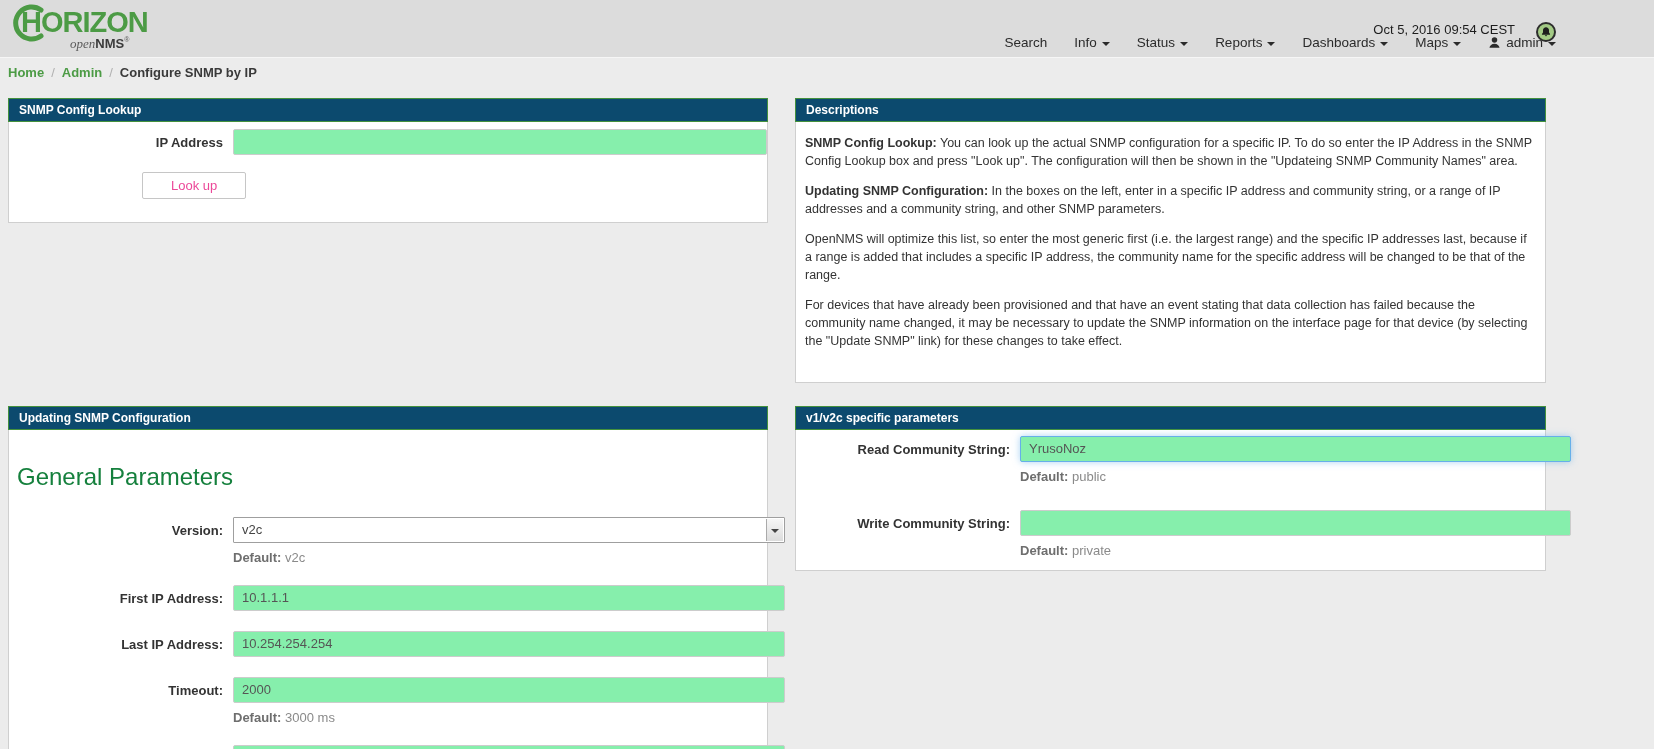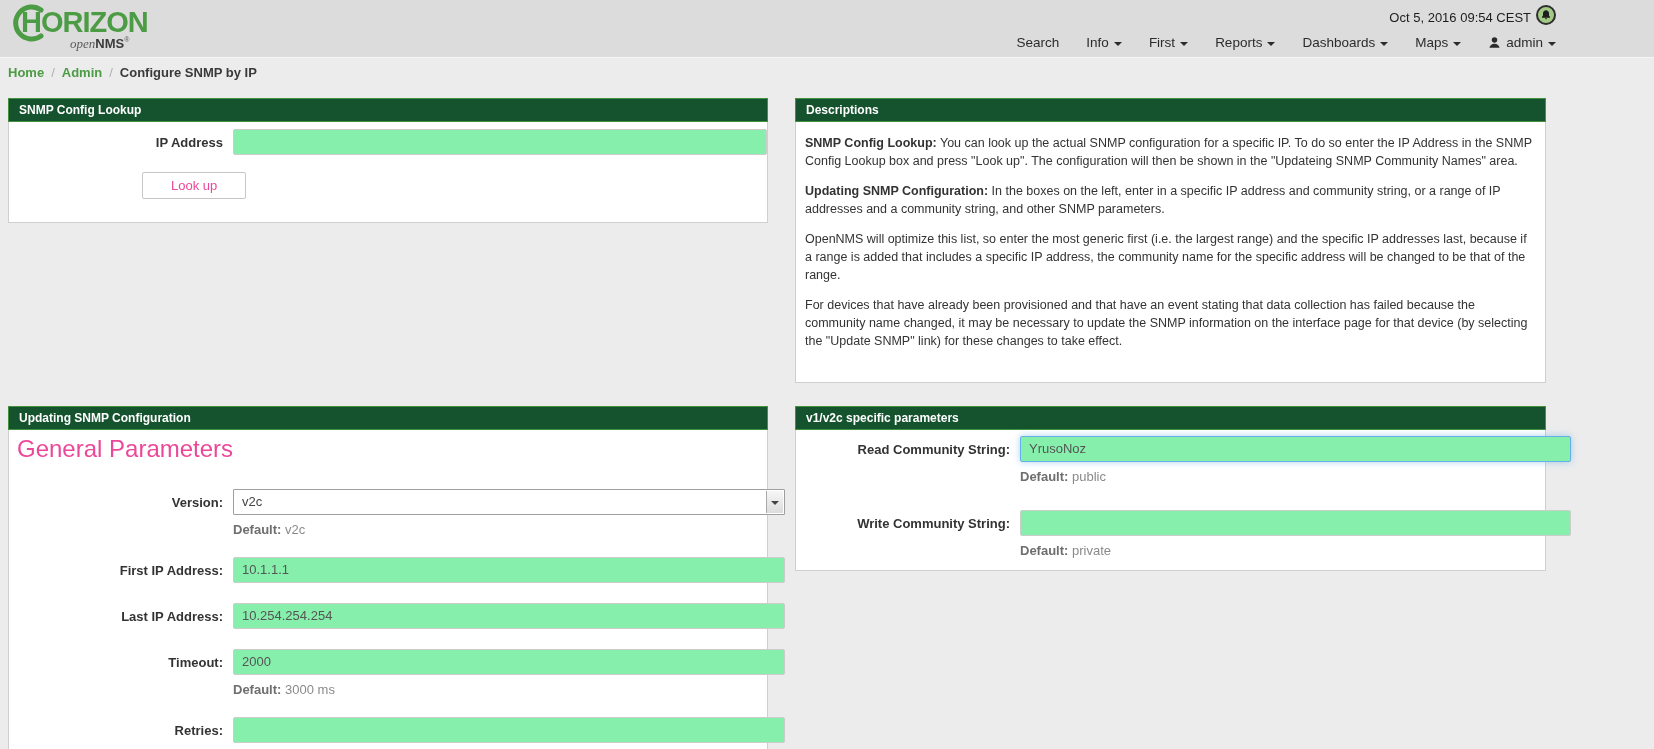--- a/index.html
+++ b/index.html
@@ -11,21 +11,21 @@
 
   .logo { position:absolute; left:8px; top:2px; width:140px; height:50px; }
   .logo-arcwrap { position:absolute; left:0; top:0; }
   .logo-title { position:absolute; left:13px; top:4px; font-size:29px; font-weight:bold;
                 letter-spacing:-1px; color:#4c9b45; }
   .logo-sub { position:absolute; left:62px; top:34px; font-size:13px; }
   .logo-sub .open { font-style:italic; font-family:"Liberation Serif", serif; color:#5a5a5a; }
   .logo-sub .nms { font-weight:bold; color:#3b3b3b; letter-spacing:0; }
   .logo-sub .tm { font-size:7px; vertical-align:top; color:#5a5a5a; }
 
-  .datetime-row { position:absolute; top:5px; right:98px; display:flex; align-items:flex-end; gap:5px; }
+  .datetime-row { position:absolute; top:22px; right:98px; display:flex; align-items:flex-start; gap:21px; }
   .datetime { font-size:13px; color:#1d1d1d; }
   .notice-icon { width:20px; height:20px; border-radius:50%; background:#a3ca85;
                  border:2px solid #2d2d2d; display:flex; align-items:center; justify-content:center; }
 
   .nav-row { position:absolute; top:35px; right:98px; display:flex; align-items:center; gap:27px; }
   .nav-item { font-size:13.5px; color:#2b2b2b; cursor:pointer; display:flex; align-items:center; gap:5px; }
   .caret { width:0; height:0; border-left:4px solid transparent; border-right:4px solid transparent;
            border-top:4px solid #2b2b2b; display:inline-block; margin-top:2px; }
 
   
@@ -35,21 +35,21 @@
   .crumb-sep { color:#b0b0b0; font-size:13px; }
   .crumb-current { color:#3a3a3a; font-weight:bold; font-size:13px; }
 
   
   .content { padding:13px 98px 0 8px; }
   .row { display:flex; gap:27px; align-items:flex-start; margin-bottom:23px; }
   .col-a { width:760px; flex:none; }
   .col-b { width:751px; flex:none; }
 
   .panel { background:#fff; border:1px solid #cfcfcf; }
-  .panel-heading { background:#14532d; border:1px solid #44913d; margin:-1px -1px 0;
+  .panel-heading { background:#0c4a6e; border:1px solid #44913d; margin:-1px -1px 0;
                    color:#fff; font-weight:bold; font-size:12px; padding:4px 10px; }
 
   
   .lookup-body { padding:7px 0 23px; }
   .form-row { display:flex; }
   .form-label { width:200px; flex:none; text-align:right; padding:6px 10px 0 0;
                 font-weight:bold; font-size:13px; color:#333;margin-left:24px; }
   .text-input { width:552px; height:26px; border:1px solid #ccc; border-radius:2px;
                 padding:0 8px; font-size:13px; color:#555;
                 font-family:"Liberation Sans", sans-serif; background:#86efac; }
@@ -59,21 +59,21 @@
                 border:1px solid #c6c6c6; border-radius:2px; font-size:13px; color:#ec4899;
                 font-family:"Liberation Sans", sans-serif; cursor:pointer; }
 
   
   .desc-body { padding:12px 9px 20px; font-size:12.5px; line-height:1.47; color:#333; }
   .desc-body p { margin:0 0 11px; }
   .desc-body strong { font-weight:bold; }
 
   
   .updating-body { padding:0 0 46px; }
-  .section-heading { font-size:24px; font-weight:500; color:#ec4899; margin:5px 0 26px 8px; }
+  .section-heading { font-size:24px; font-weight:500; color:#15803d; margin:33px 0 26px 8px; }
   .form-group { display:flex; margin-bottom:20px; }
   .field-col { display:flex; flex-direction:column; }
   .default-note { margin-top:7px; font-size:13px; color:#8a8a8a; }
   .default-note b { color:#6e6e6e; font-weight:bold; }
 
   
   .select-box { position:relative; width:552px; height:26px; border:1px solid #9f9f9f;
                 background:#fff; border-radius:1px; display:flex; align-items:center;
                 padding:0 8px; font-size:13px; color:#444; cursor:pointer; }
   .select-arrow { position:absolute; right:1px; top:1px; bottom:1px; width:17px;
@@ -111,21 +111,21 @@
 
   <div class="nav-row">
     <span class="nav-item">
         <span>Search</span>
       </span>
     <span class="nav-item">
         <span>Info</span>
         <span class="caret"></span>
       </span>
     <span class="nav-item">
-        <span>First</span>
+        <span>Status</span>
         <span class="caret"></span>
       </span>
     <span class="nav-item">
         <span>Reports</span>
         <span class="caret"></span>
       </span>
     <span class="nav-item">
         <span>Dashboards</span>
         <span class="caret"></span>
       </span>

